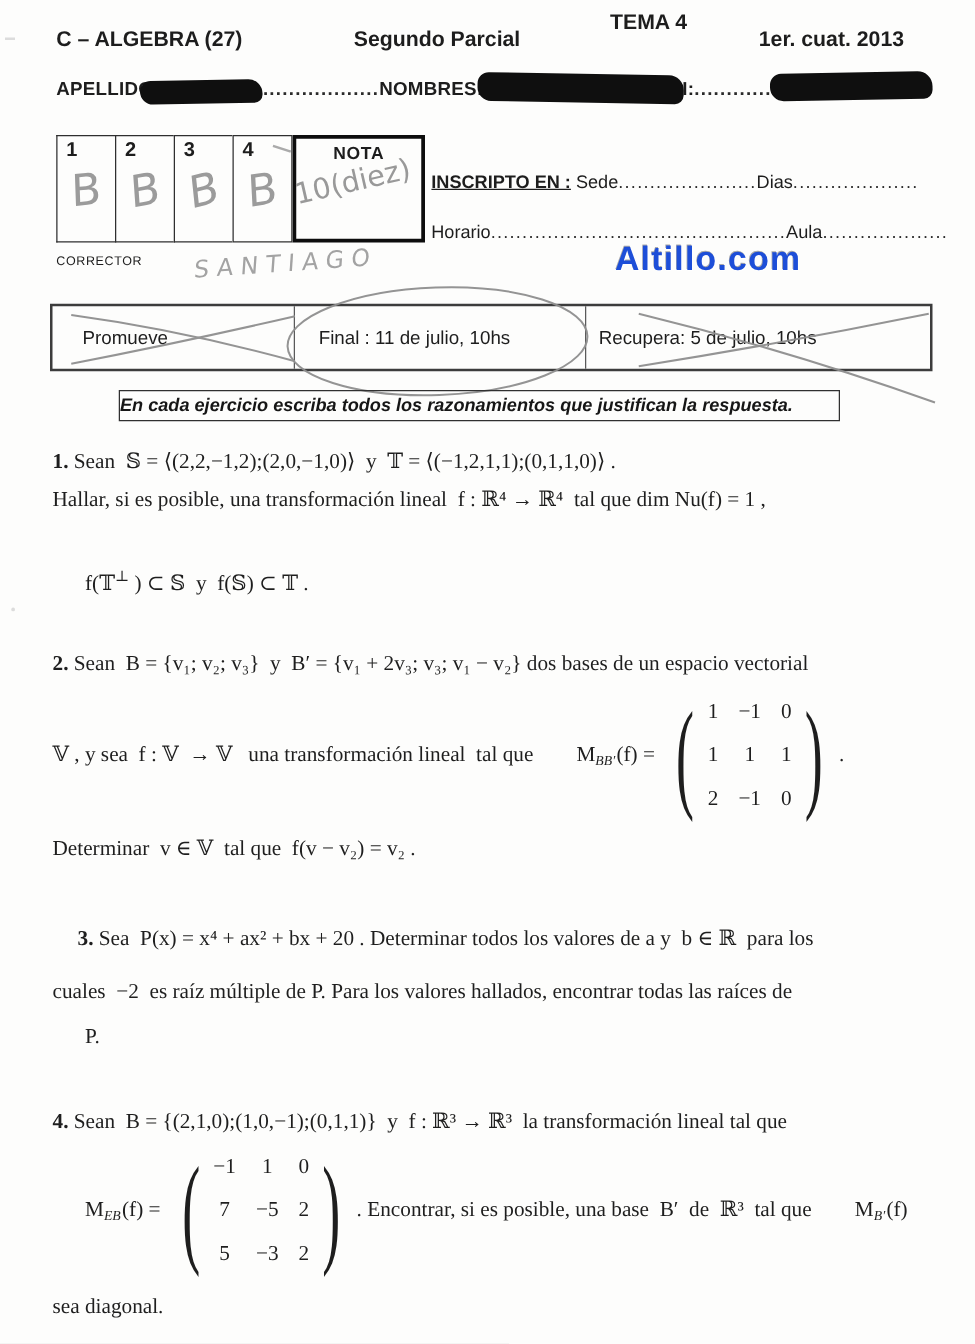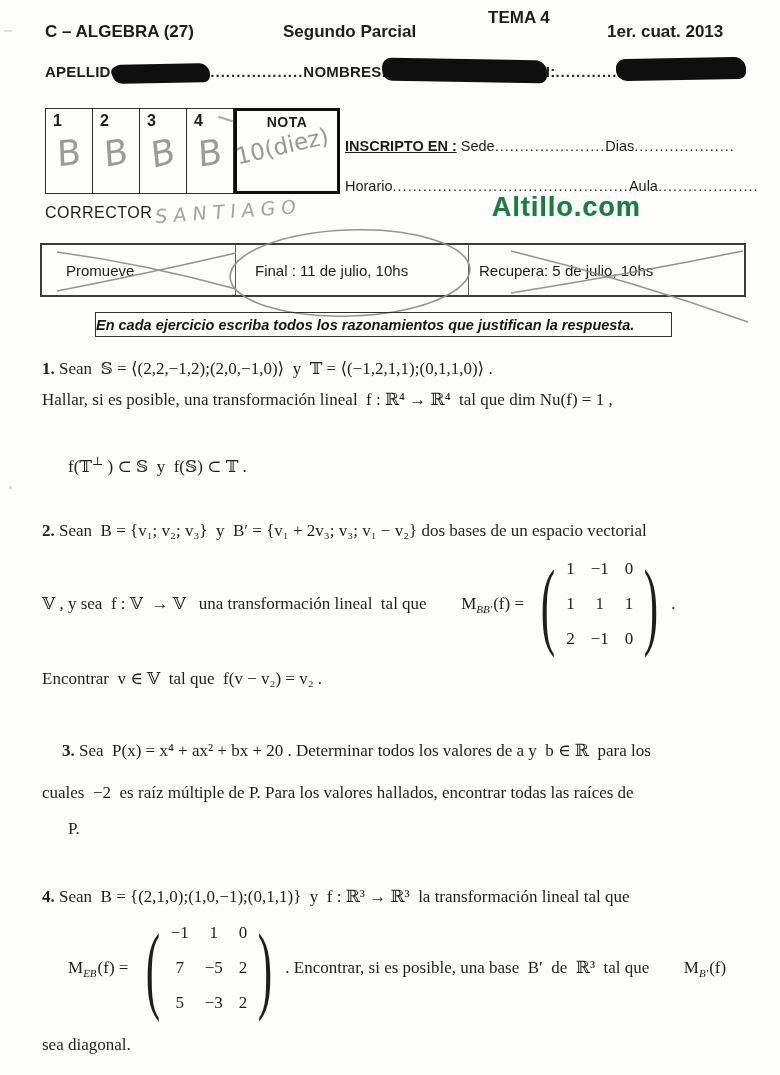--- a/index.html
+++ b/index.html
@@ -20,24 +20,24 @@
   .nota .lbl{font-weight:bold;font-size:14px;text-align:center;padding-top:3px;letter-spacing:.5px;}
   .notaHand{position:absolute;left:-2px;top:22px;transform:rotate(-13deg);white-space:nowrap;
       font-family:"DejaVu Sans",sans-serif;font-size:23px;color:#999;}
   .tick4{position:absolute;top:9px;right:0px;width:15px;height:0;border-top:2px solid #aaa;transform:rotate(18deg);}
   
   .insc{position:absolute;left:345px;top:126px;width:412px;font-size:14.5px;white-space:nowrap;overflow:hidden;}
   .insc .row{height:40px;line-height:40px;overflow:hidden;}
   .bu{font-weight:bold;text-decoration:underline;margin-top:16px;}
   .dots{letter-spacing:1px;color:#2a2a2a;}
   
-  .corr{font-size:16px;letter-spacing:.5px;}
+  .corr{font-size:10px;letter-spacing:.5px;}
   .hand-name{font-family:"DejaVu Sans",sans-serif;font-size:19px;color:#a3a3a3;letter-spacing:6px;
       transform:rotate(-4deg) skewX(-8deg);display:inline-block;}
-  .wmark{font-weight:bold;font-size:27px;color:#15803d;letter-spacing:1px;
+  .wmark{font-weight:bold;font-size:27px;color:#1d4ed8;letter-spacing:1px;
       text-shadow:0.5px 0.5px 0 #fff, -0.5px -0.5px 0 #a9a9a9;}
   
   .sched{position:absolute;left:40px;top:243px;width:706px;height:54px;border:2px solid #3c3c3c;
       display:flex;box-sizing:border-box;font-size:15px;}
   .scell{display:flex;align-items:center;box-sizing:border-box;white-space:pre;}
   .sc1{width:194px;border-right:1.5px solid #5a5a5a;padding-left:24px;}
   .sc2{width:233px;border-right:1.5px solid #5a5a5a;padding-left:19px;}
   .sc3{flex:1;padding-left:10px;}
   .anno{position:absolute;left:30px;top:222px;pointer-events:none;}
   
@@ -140,21 +140,21 @@
       <span class="paren">(</span>
       <span class="mbody">
         <span>1</span><span>−1</span><span>0</span>
         <span>1</span><span>1</span><span>1</span>
         <span>2</span><span>−1</span><span>0</span>
       </span>
       <span class="paren">)</span>
     </span>
     <span>.</span>
   </div>
-  <div class="line ser" style="top:666px;"><span>Encontrar  v ∈ 𝕍  tal que  f(v − v₂) = v₂ .</span></div>
+  <div class="line ser" style="top:666px;"><span>Determinar  v ∈ 𝕍  tal que  f(v − v₂) = v₂ .</span></div>
 
   <div class="line ser" style="top:738px;margin-left:20px;"><span class="bnum">3.</span><span> Sea  P(x) = x⁴ + ax² + bx + 20 . Determinar todos los valores de a y  b ∈ ℝ  para los</span></div>
   <div class="line ser" style="top:780px;"><span>cuales  −2  es raíz múltiple de P. Para los valores hallados, encontrar todas las raíces de</span></div>
   <div class="line ser" style="top:816px;"><span class="mvar">P.</span></div>
 
   <div class="line ser" style="top:884px;"><span class="bnum">4.</span><span> Sean  B = {(2,1,0);(1,0,−1);(0,1,1)}  y  f : ℝ³ → ℝ³  la transformación lineal tal que</span></div>
   <div class="line ser mrow" style="top:920px;">
     <span class="mvar">M</span><span class="msub">EB</span><span>(f) = </span>
     <span class="matrix">
       <span class="paren">(</span>

